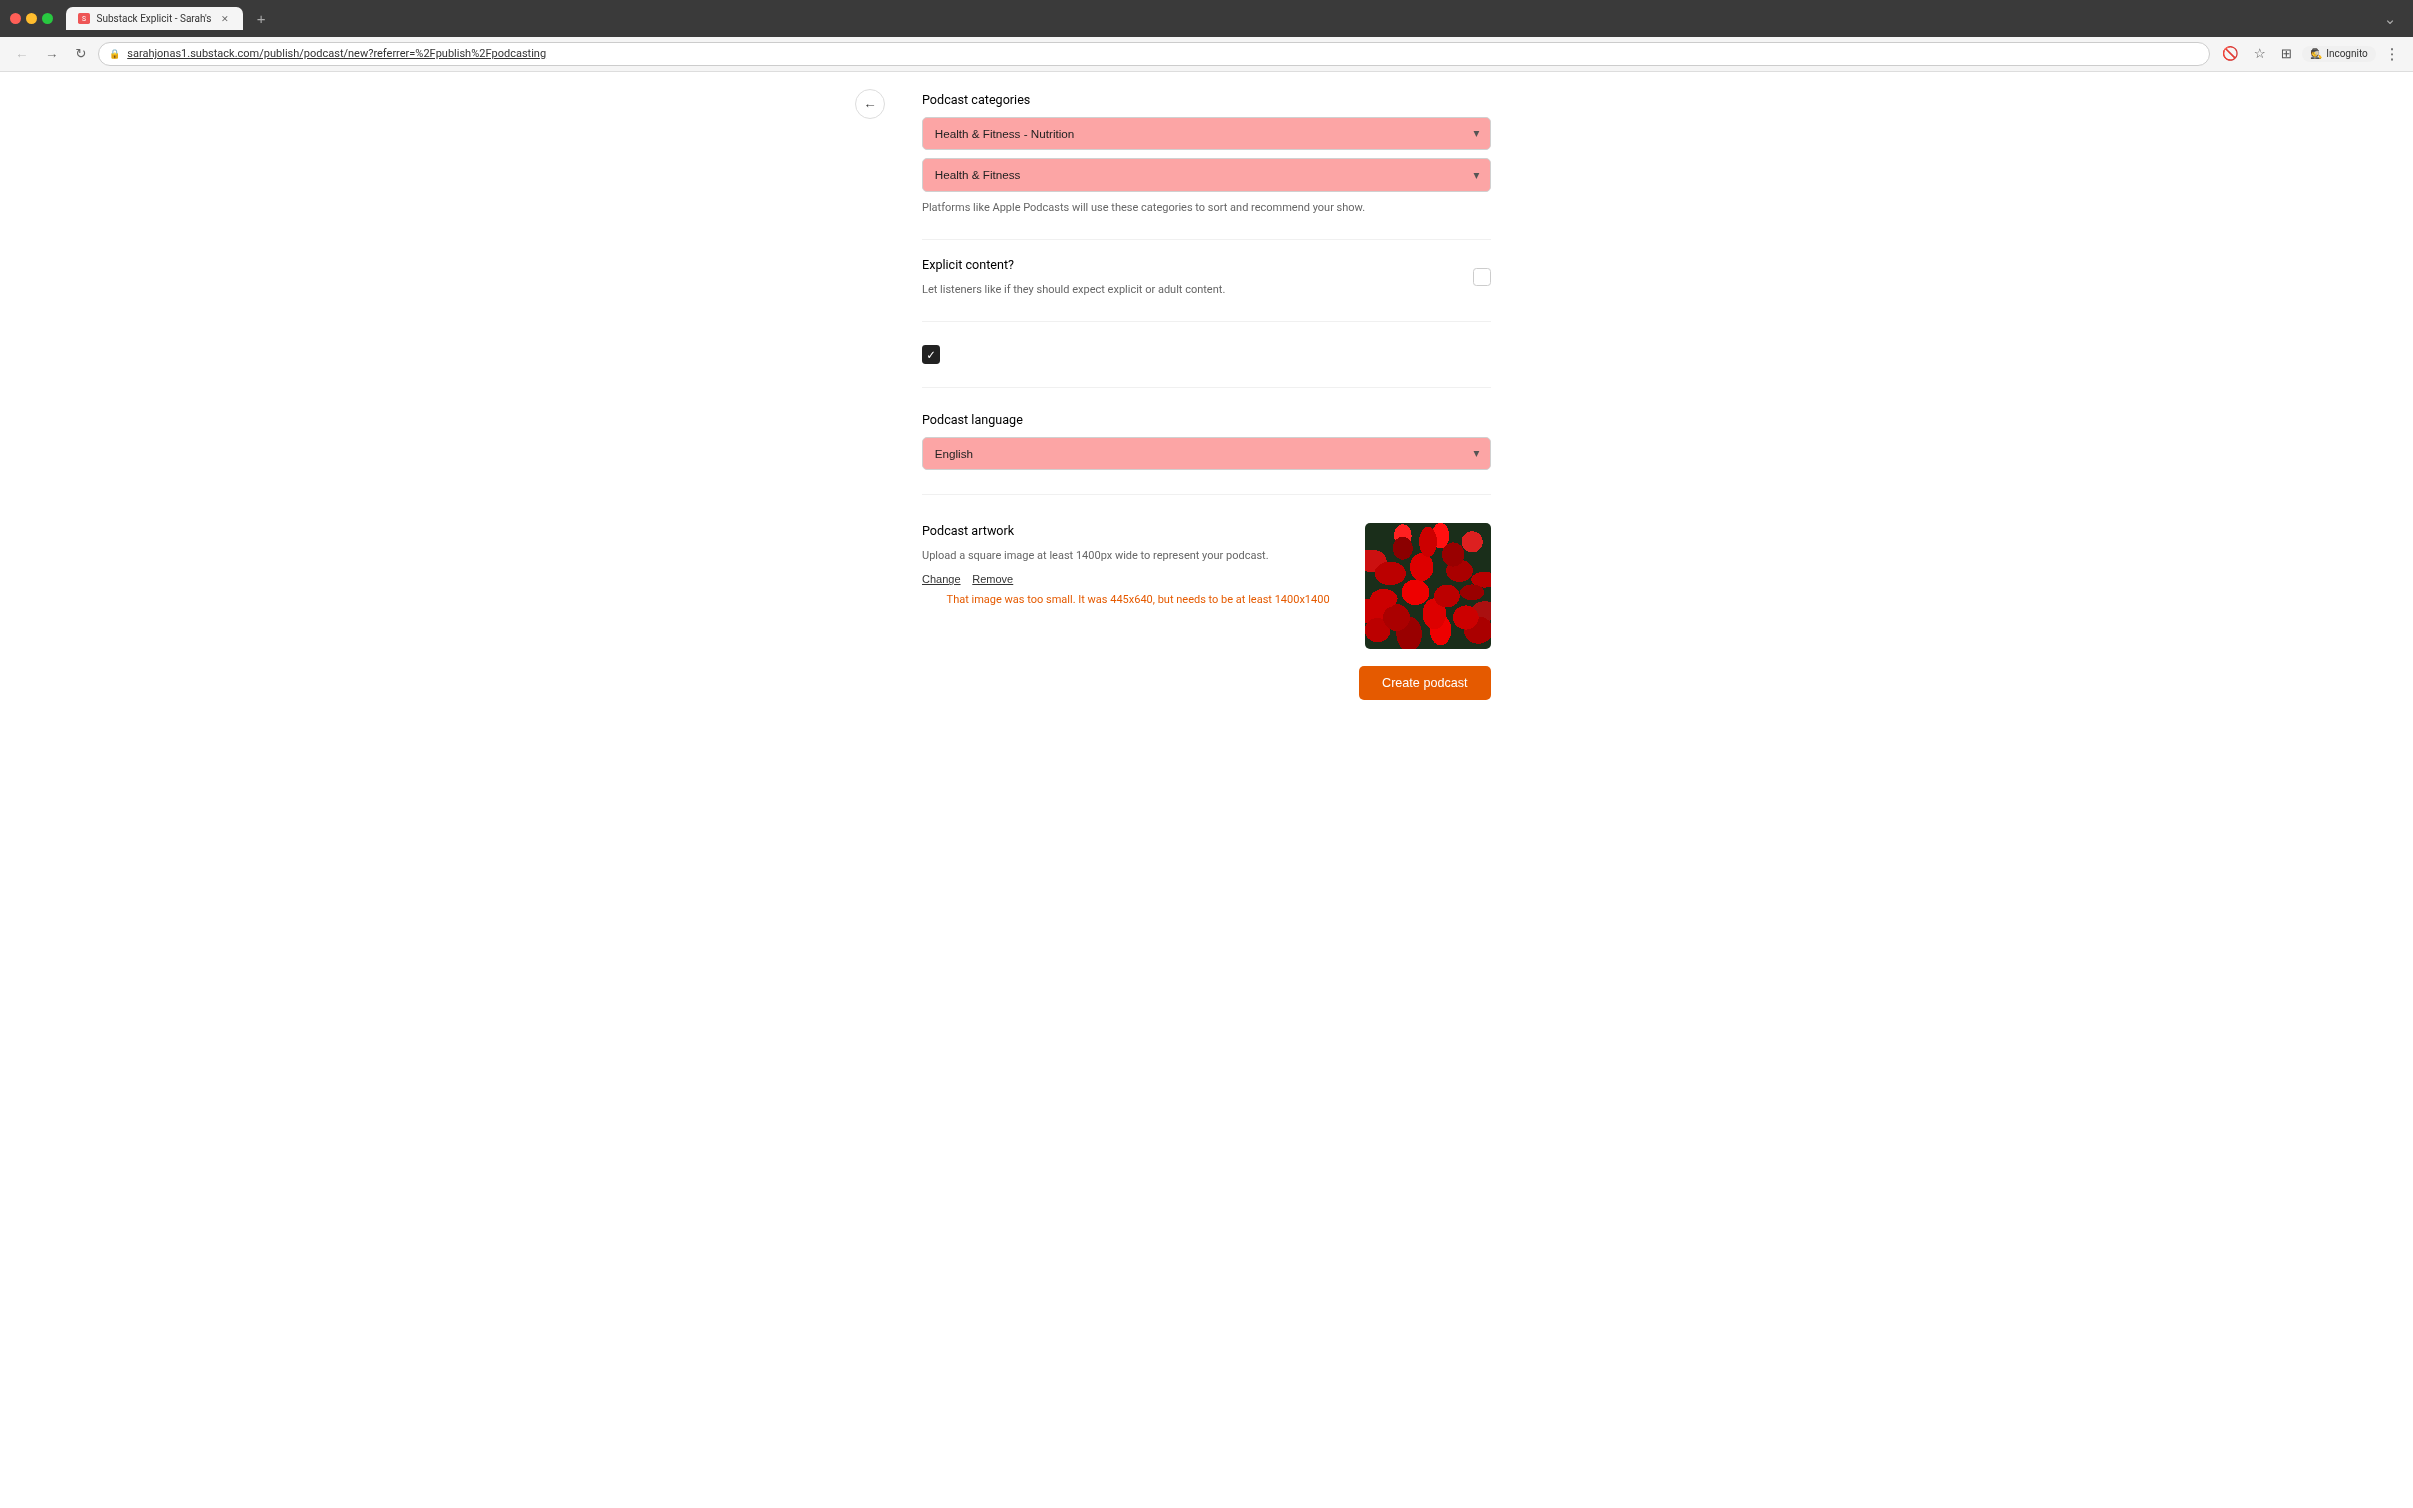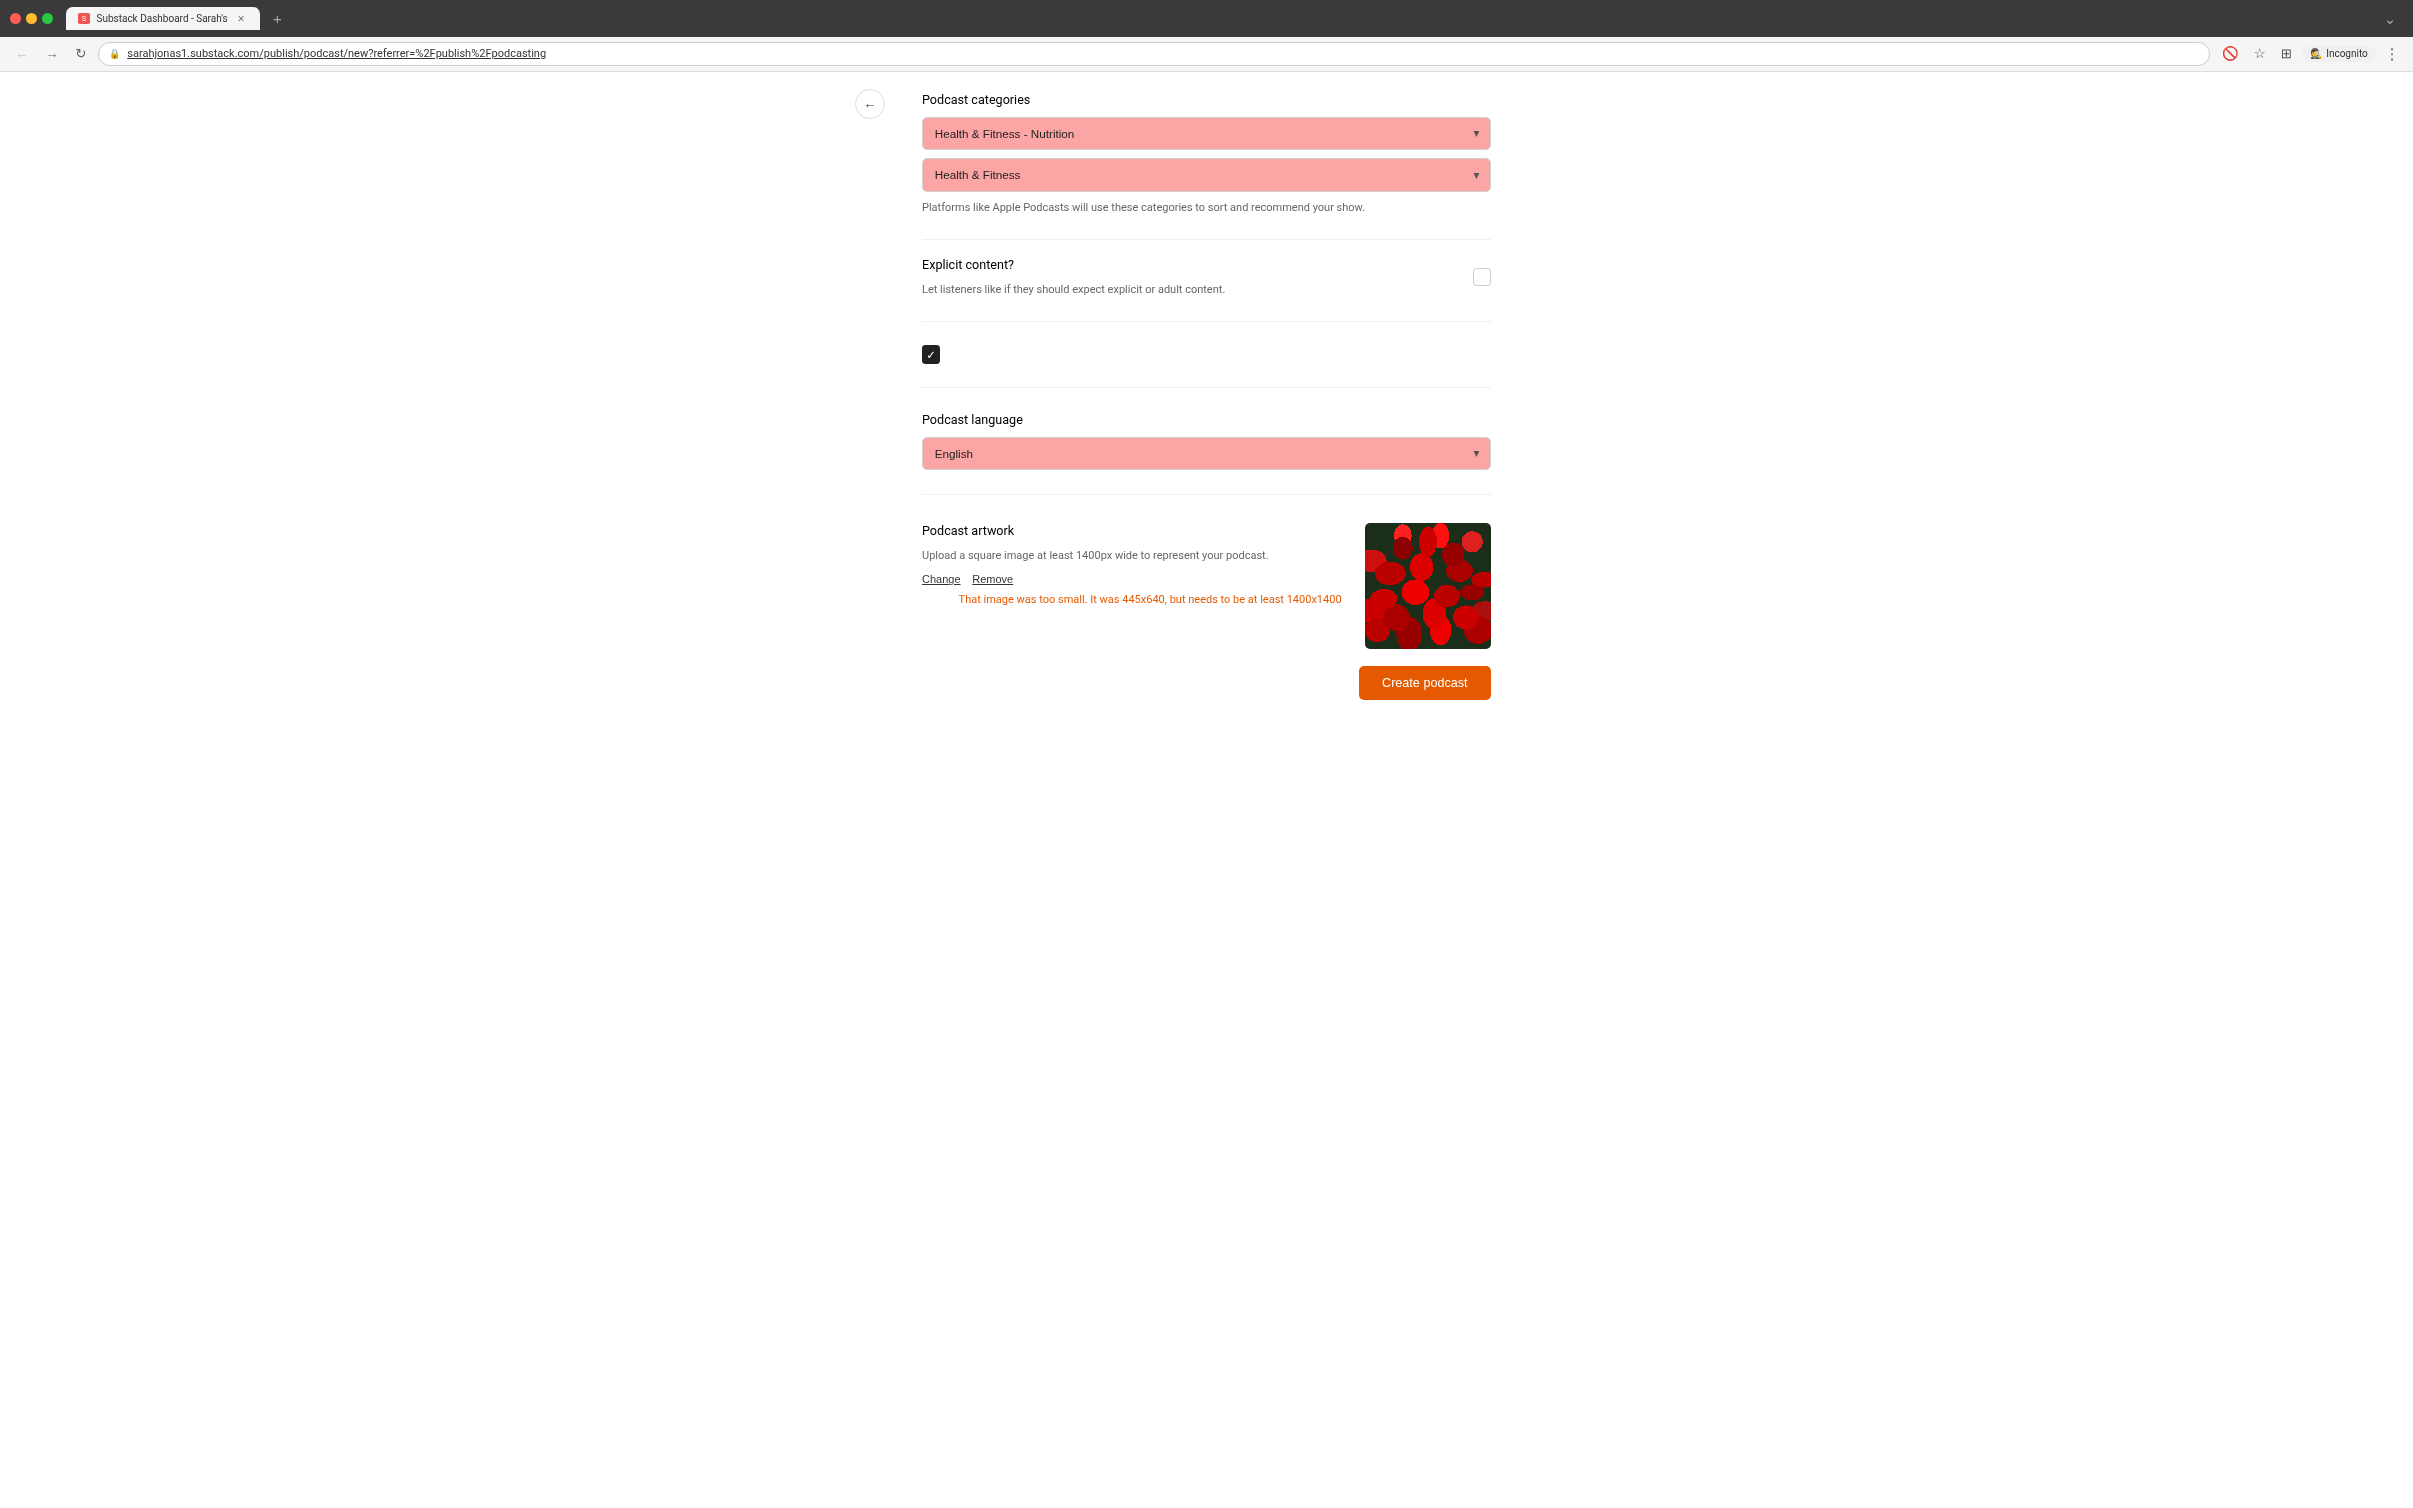--- a/index.html
+++ b/index.html
@@ -353,21 +353,21 @@
       font-size: 12.6px;
       font-weight: 500;
       cursor: pointer;
       display: block;
       margin-left: auto;
       margin-top: 17px;
     }
 
     .artwork-section-wrapper {
       display: flex;
-      gap: 17px;
+      gap: 29px;
       margin-top: 28px;
     }
 
     .artwork-left {
       flex: 1;
     }
 
     .artwork-right {
       flex-shrink: 0;
       display: flex;
@@ -387,21 +387,21 @@
 
 <div class="browser-chrome">
   <div class="browser-titlebar">
     <div class="browser-dots">
       <div class="dot dot-red"></div>
       <div class="dot dot-yellow"></div>
       <div class="dot dot-green"></div>
     </div>
     <div class="browser-tab">
       <div class="tab-favicon">S</div>
-      <span>Substack Dashboard - Sarah's</span>
+      <span>Substack Explicit - Sarah's</span>
       <span class="tab-close">✕</span>
     </div>
     <button class="tab-new">+</button>
     <div style="margin-left:auto; color:#aaa; font-size:15px; padding-right:6.7px;">⌄</div>
   </div>
 
   <div class="browser-toolbar">
     <button class="nav-btn disabled">←</button>
     <button class="nav-btn">→</button>
     <button class="nav-btn">↻</button>

